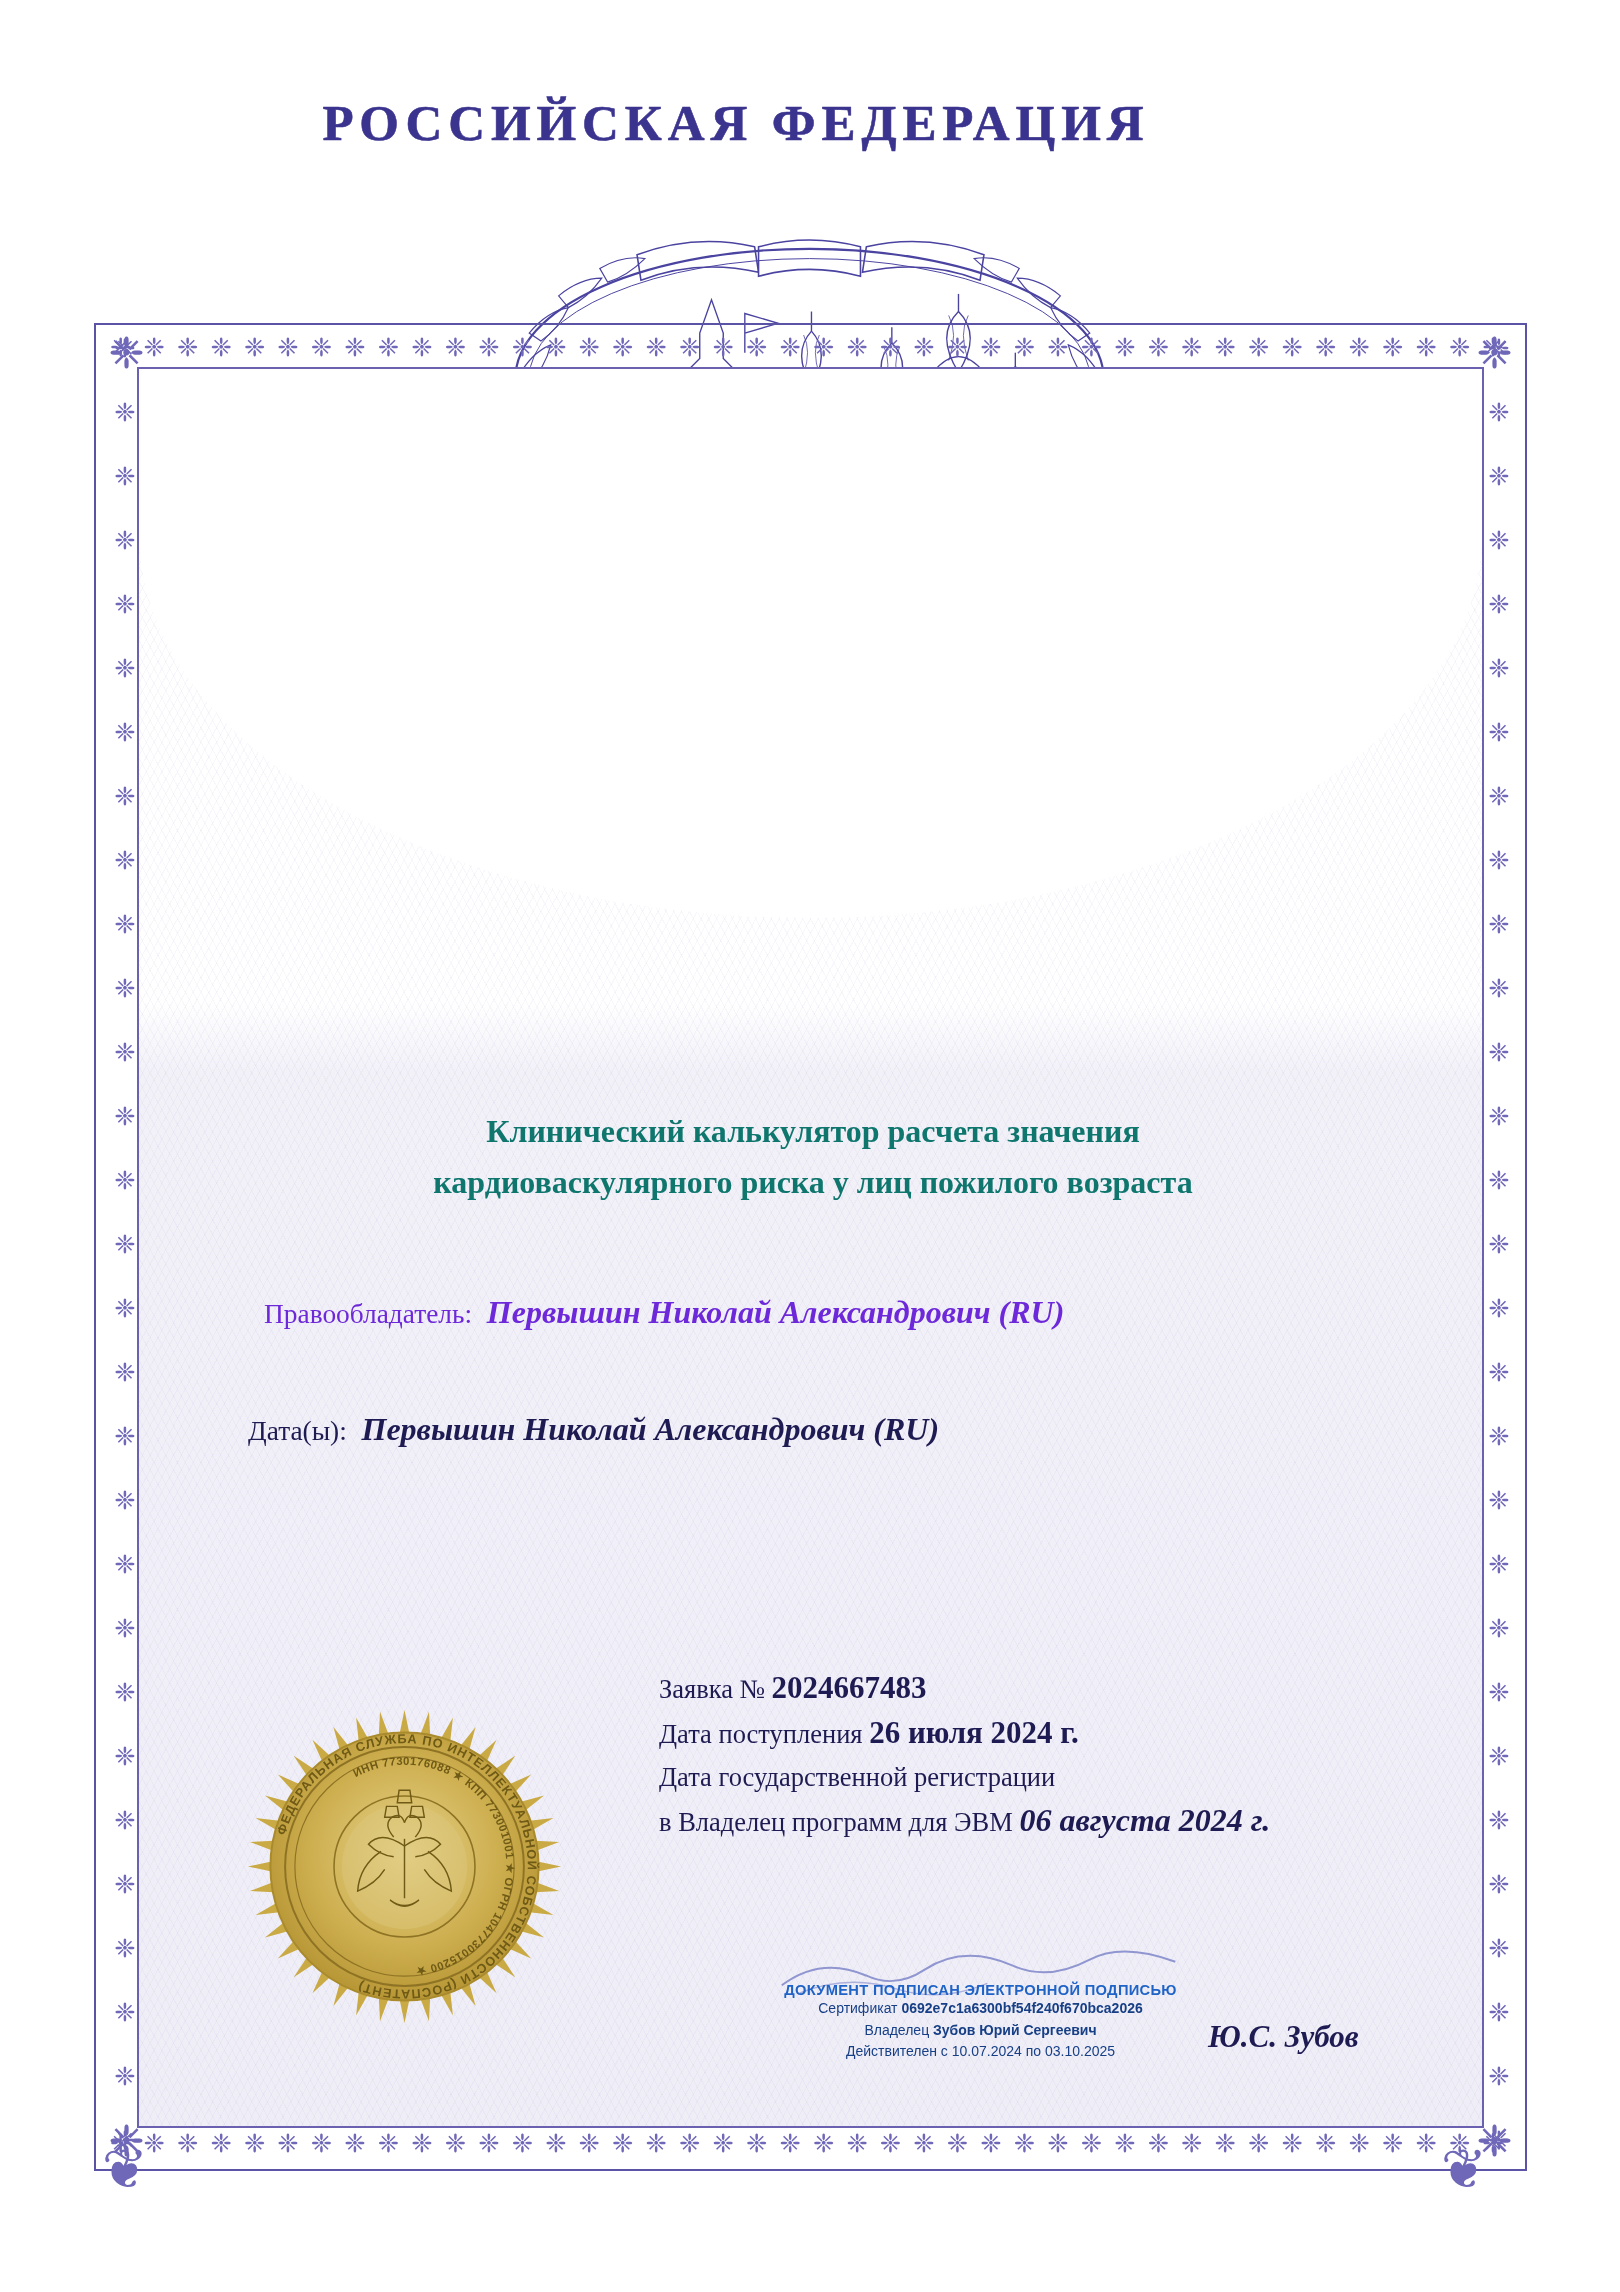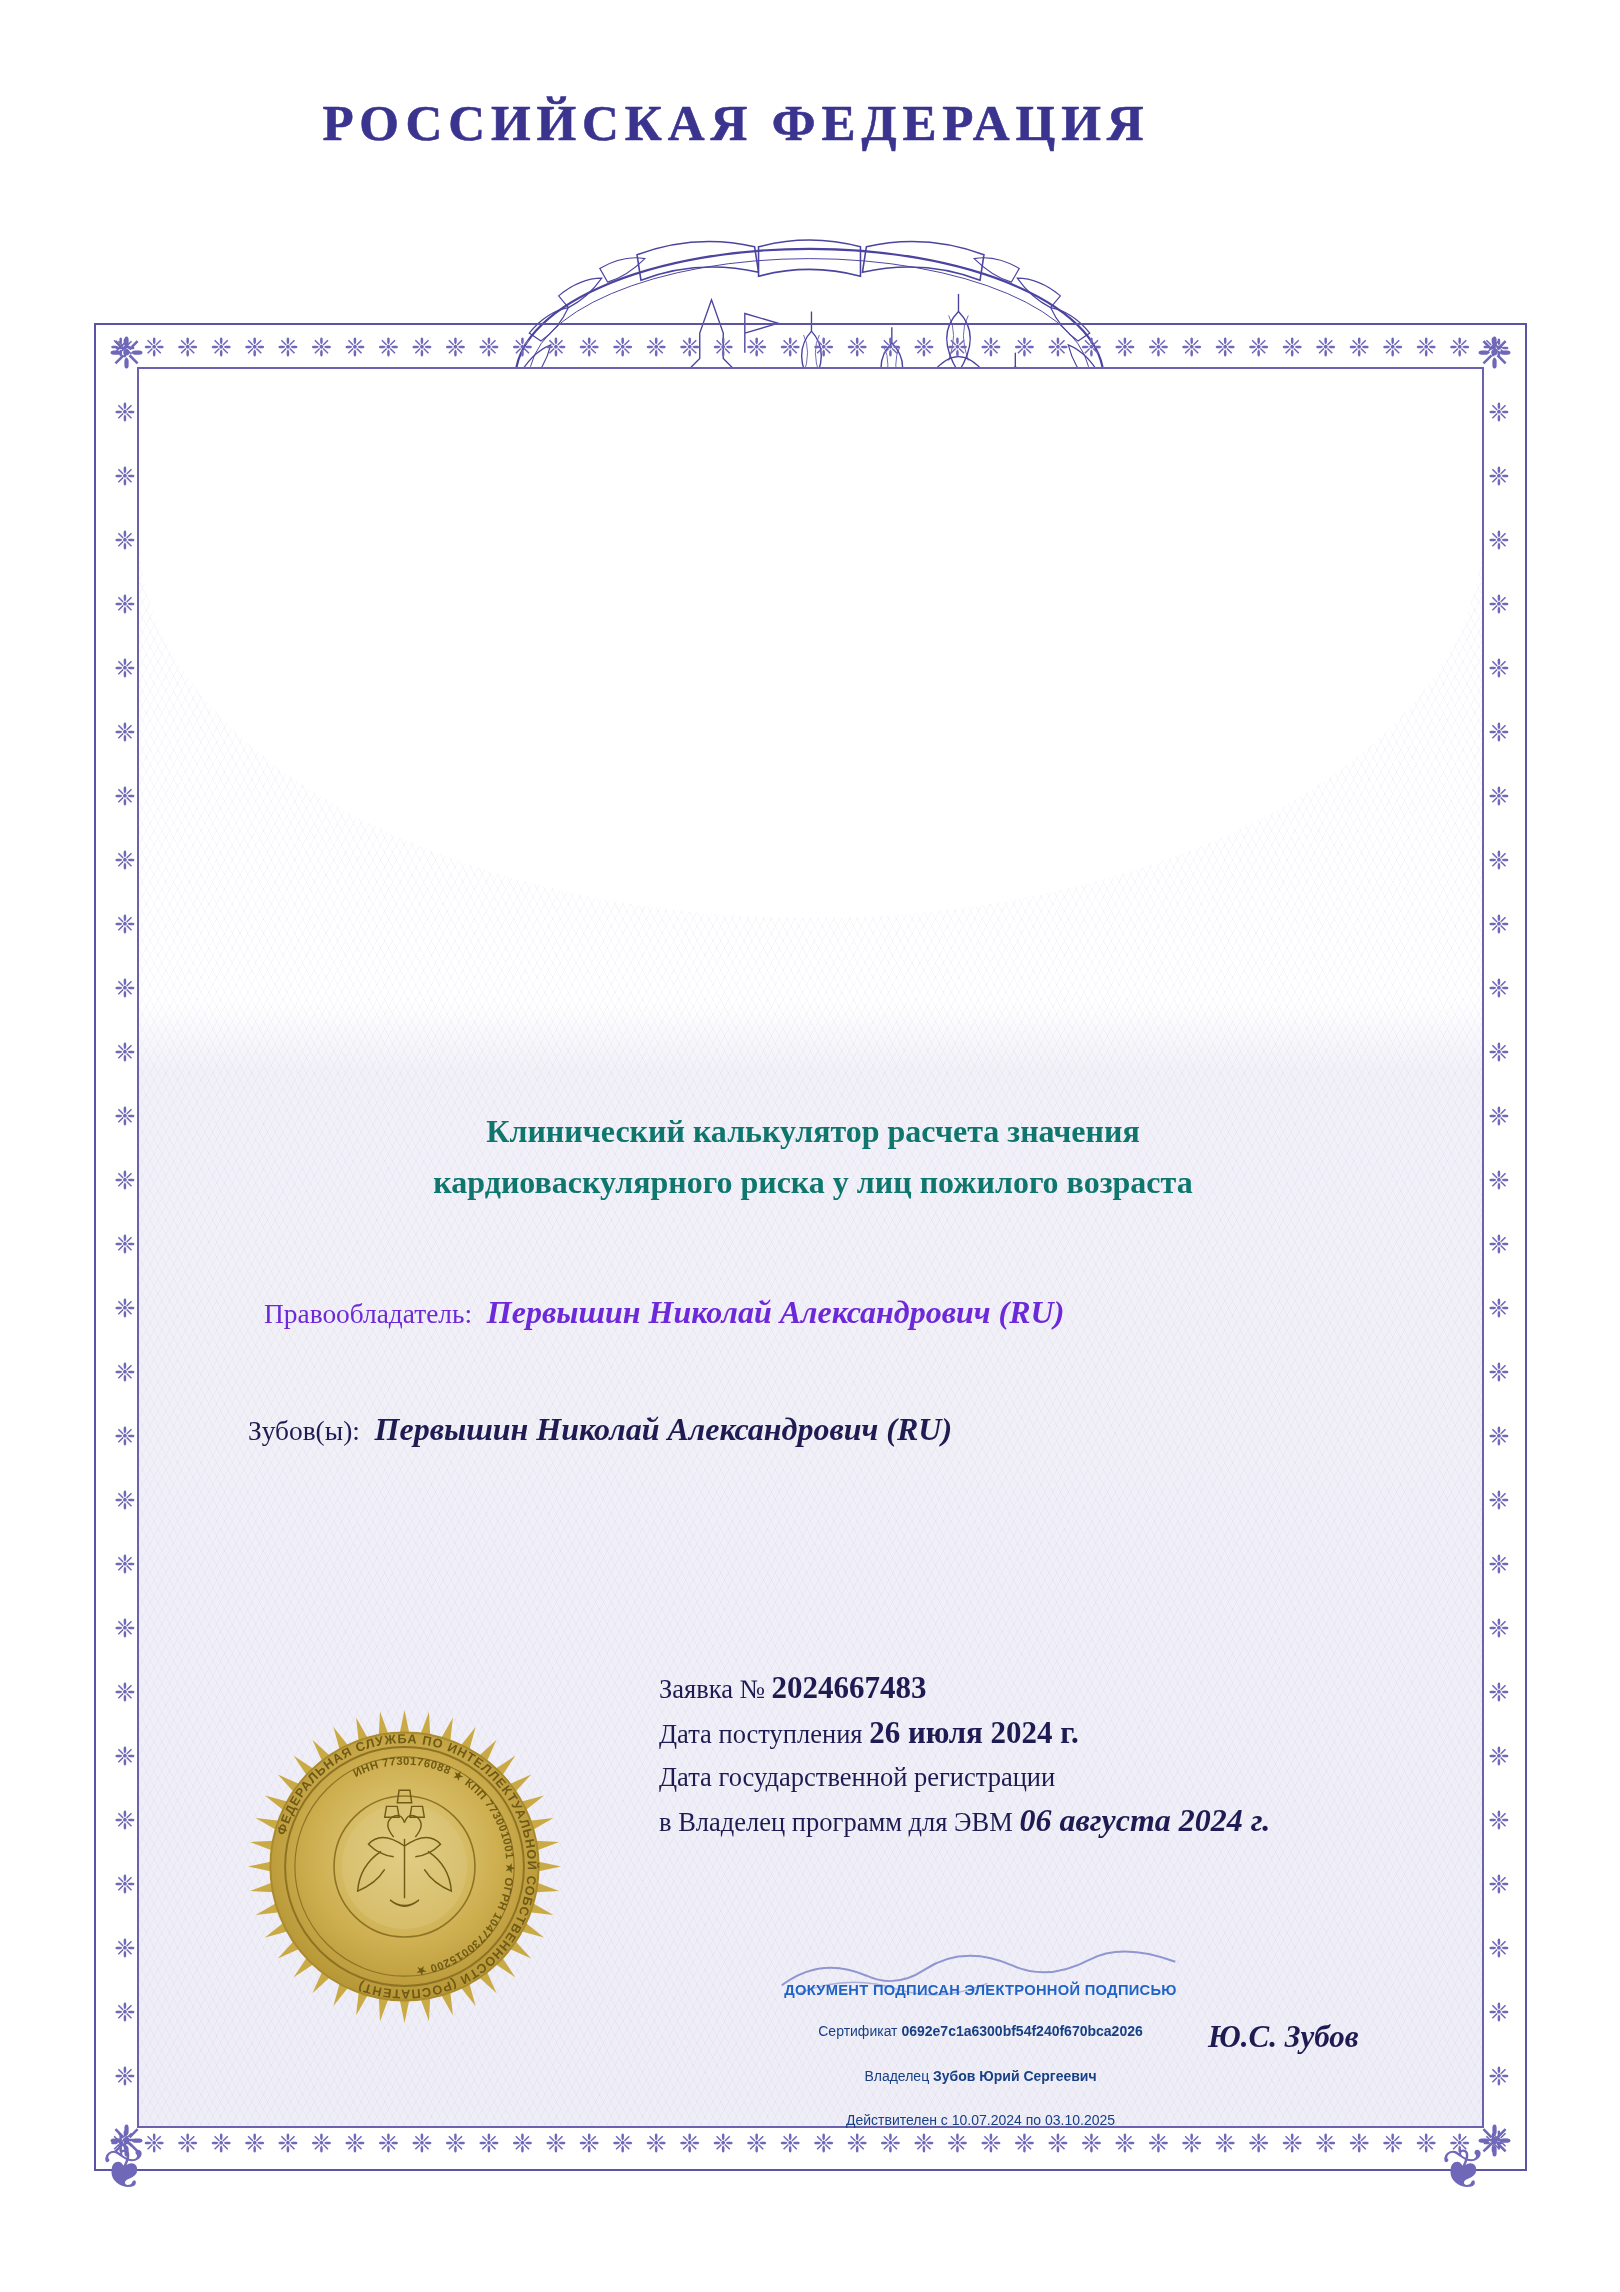--- a/index.html
+++ b/index.html
@@ -279,21 +279,20 @@
   .esign .title {
     font-size: 14.7px;
     font-weight: bold;
     letter-spacing: 0.3px;
     color: #1f63c7;
   }
   .esign .line {
     font-size: 14px;
     line-height: 21.6px;
     color: #173f86;
-    margin-top: 23px;
   }
   .esign .line b { font-weight: bold; }
   .esign-swish {
     position: absolute;
     left: 770px;
     top: 1950px;
     width: 421px;
     height: 49px;
     pointer-events: none;
   }
@@ -443,21 +442,21 @@
     <div>Клинический калькулятор расчета значения</div>
     <div>кардиоваскулярного риска у лиц пожилого возраста</div>
   </div>
 
   <div class="holder-row">
     <span class="row-label">Правообладатель:</span>
     <span class="row-value">Первышин Николай Александрович (RU)</span>
   </div>
 
   <div class="author-row">
-    <span class="row-label">Зубов(ы):</span>
+    <span class="row-label">Дата(ы):</span>
     <span class="row-value">Первышин Николай Александрович (RU)</span>
   </div>
 
   <div class="app-block">
     <div class="app-line">
       <span>Заявка №</span>
       <span class="big">2024667483</span>
     </div>
     <div class="app-line">
       <span>Дата поступления</span>

